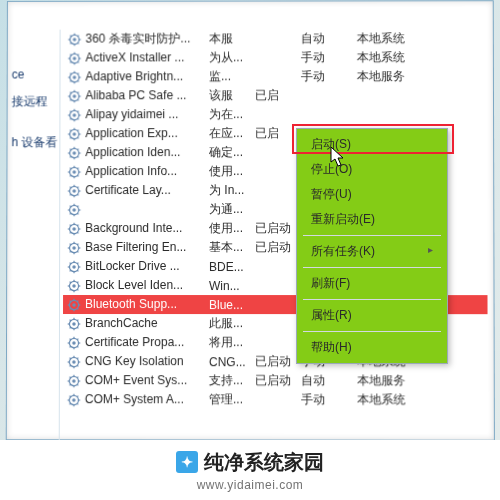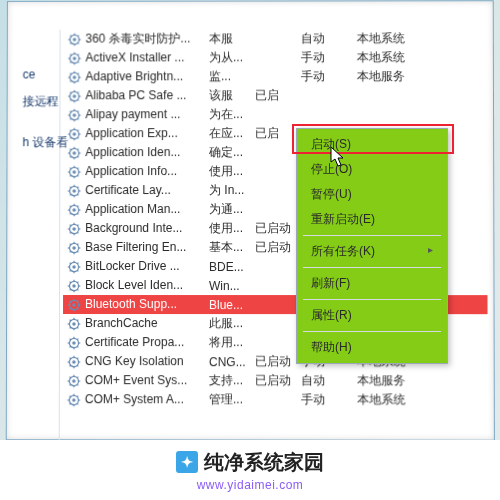--- a/index.html
+++ b/index.html
@@ -1,19 +1,19 @@
 <!DOCTYPE html>
 <html><head>
 <meta charset="utf-8">
 <style>
   html,body{margin:0;padding:0;width:500px;height:500px;overflow:hidden;font-family:"Microsoft YaHei","SimSun",sans-serif;font-size:12px;background:#f0f0f0}
   .photo-bg{position:absolute;left:0;top:0;width:500px;height:440px;background:linear-gradient(135deg,#c5dfe6 0%,#d8e6e8 40%,#e2ebeb 100%);}
   .window{position:absolute;left:6px;top:0;right:6px;height:438px;background:#fff;border:1px solid #7da8c4;box-shadow:0 0 6px rgba(0,0,0,.15) inset;transform:perspective(1600px) rotateX(1deg) rotateY(-0.5deg);transform-origin:50% 50%;}
   .sidebar{position:absolute;left:0;top:28px;width:52px;height:410px;padding-top:32px;border-right:1px solid #d6e3ec;color:#1a3c6e;font-size:12px}
-  .sidebar div{padding:6px 15px;white-space:nowrap}
+  .sidebar div{padding:6px 4px;white-space:nowrap}
   .list-area{position:absolute;left:56px;top:28px;right:6px;bottom:6px;overflow:hidden}
   .header-row{display:flex;height:24px;align-items:stretch;background:linear-gradient(#f6fafd,#e6eff6);border-bottom:1px solid #c9d8e4;font-size:12px;color:#1a3c6e}
   .header-row .cell{border-right:1px solid #d2dfe9;display:flex;align-items:center;padding:0 6px;box-sizing:border-box}
   .rows{position:relative}
   .row{display:flex;height:19px;align-items:center;font-size:12px;color:#2a2a2a}
   .row.selected{background:#ef4444;color:#fff}
   .row .cell{white-space:nowrap;overflow:hidden;text-overflow:ellipsis;padding:0 4px;box-sizing:border-box}
   .icon-gear{display:inline-block;width:14px;height:14px;margin-right:4px;vertical-align:middle;position:relative}
   .icon-gear svg{width:14px;height:14px;display:block}
   .col-name{width:142px}
@@ -22,21 +22,21 @@
   .col-startup{width:56px}
   .col-logon{width:60px}
   .context-menu{position:absolute;left:296px;top:128px;width:150px;background:#84cc16;border:1px solid #9aa9b8;box-shadow:2px 2px 6px rgba(0,0,0,.25);padding:3px 0;font-size:12px;color:#2a2a2a;z-index:50}
   .context-menu .item{padding:4px 14px;white-space:nowrap}
   .context-menu .item.sub::after{content:"\25B8";float:right;color:#555;font-size:10px;margin-top:1px}
   .context-menu .sep{height:1px;background:#d2d9e0;margin:3px 6px}
   .highlight-box{position:absolute;left:292px;top:124px;width:158px;height:26px;border:2px solid #e23;z-index:60;pointer-events:none}
   .watermark{position:absolute;left:0;bottom:0;width:500px;height:60px;background:#fff;display:flex;flex-direction:column;align-items:center;justify-content:center;color:#333;z-index:100}
   .watermark .logo-line{display:flex;align-items:center;gap:6px;font-size:20px;font-weight:600;color:#222}
   .watermark .logo-square{width:22px;height:22px;background:#3aa6e8;border-radius:3px;display:flex;align-items:center;justify-content:center;color:#fff;font-size:14px}
-  .watermark .url{font-size:12px;color:#8b5cf6;margin-top:2px;letter-spacing:.5px}
+  .watermark .url{font-size:12px;color:#737373;margin-top:2px;letter-spacing:.5px}
   .cursor{position:absolute;left:330px;top:146px;z-index:70;pointer-events:none}
 </style>
 </head>
 <body>
 
 <div class="photo-bg"></div>
 
 <div class="window">
 
   <div class="sidebar">
@@ -135,21 +135,21 @@
                 <g stroke="#6a8db3" stroke-width="1.4">
                   <line x1="8" y1="0.8" x2="8" y2="3"></line>
                   <line x1="8" y1="13" x2="8" y2="15.2"></line>
                   <line x1="0.8" y1="8" x2="3" y2="8"></line>
                   <line x1="13" y1="8" x2="15.2" y2="8"></line>
                   <line x1="3" y1="3" x2="4.6" y2="4.6"></line>
                   <line x1="11.4" y1="11.4" x2="13" y2="13"></line>
                   <line x1="3" y1="13" x2="4.6" y2="11.4"></line>
                   <line x1="11.4" y1="4.6" x2="13" y2="3"></line>
                 </g>
-              </svg></span><span>Alipay payment ...</span></div>
+              </svg></span><span>Alipay yidaimei ...</span></div>
           <div class="cell col-desc">为在...</div>
           <div class="cell col-status"></div>
           <div class="cell col-startup"></div>
           <div class="cell col-logon"></div>
         </div>
         <div class="row">
           <div class="cell col-name"><span class="icon-gear"><svg viewBox="0 0 16 16">
                 <circle cx="8" cy="8" r="5.2" fill="none" stroke="#6a8db3" stroke-width="1.4"></circle>
                 <circle cx="8" cy="8" r="2" fill="#6a8db3"></circle>
                 <g stroke="#6a8db3" stroke-width="1.4">
@@ -235,21 +235,21 @@
                 <g stroke="#6a8db3" stroke-width="1.4">
                   <line x1="8" y1="0.8" x2="8" y2="3"></line>
                   <line x1="8" y1="13" x2="8" y2="15.2"></line>
                   <line x1="0.8" y1="8" x2="3" y2="8"></line>
                   <line x1="13" y1="8" x2="15.2" y2="8"></line>
                   <line x1="3" y1="3" x2="4.6" y2="4.6"></line>
                   <line x1="11.4" y1="11.4" x2="13" y2="13"></line>
                   <line x1="3" y1="13" x2="4.6" y2="11.4"></line>
                   <line x1="11.4" y1="4.6" x2="13" y2="3"></line>
                 </g>
-              </svg></span><span>Application Man...</span></div>
+              </svg></span></div>
           <div class="cell col-desc">为通...</div>
           <div class="cell col-status"></div>
           <div class="cell col-startup"></div>
           <div class="cell col-logon"></div>
         </div>
         <div class="row">
           <div class="cell col-name"><span class="icon-gear"><svg viewBox="0 0 16 16">
                 <circle cx="8" cy="8" r="5.2" fill="none" stroke="#6a8db3" stroke-width="1.4"></circle>
                 <circle cx="8" cy="8" r="2" fill="#6a8db3"></circle>
                 <g stroke="#6a8db3" stroke-width="1.4">

